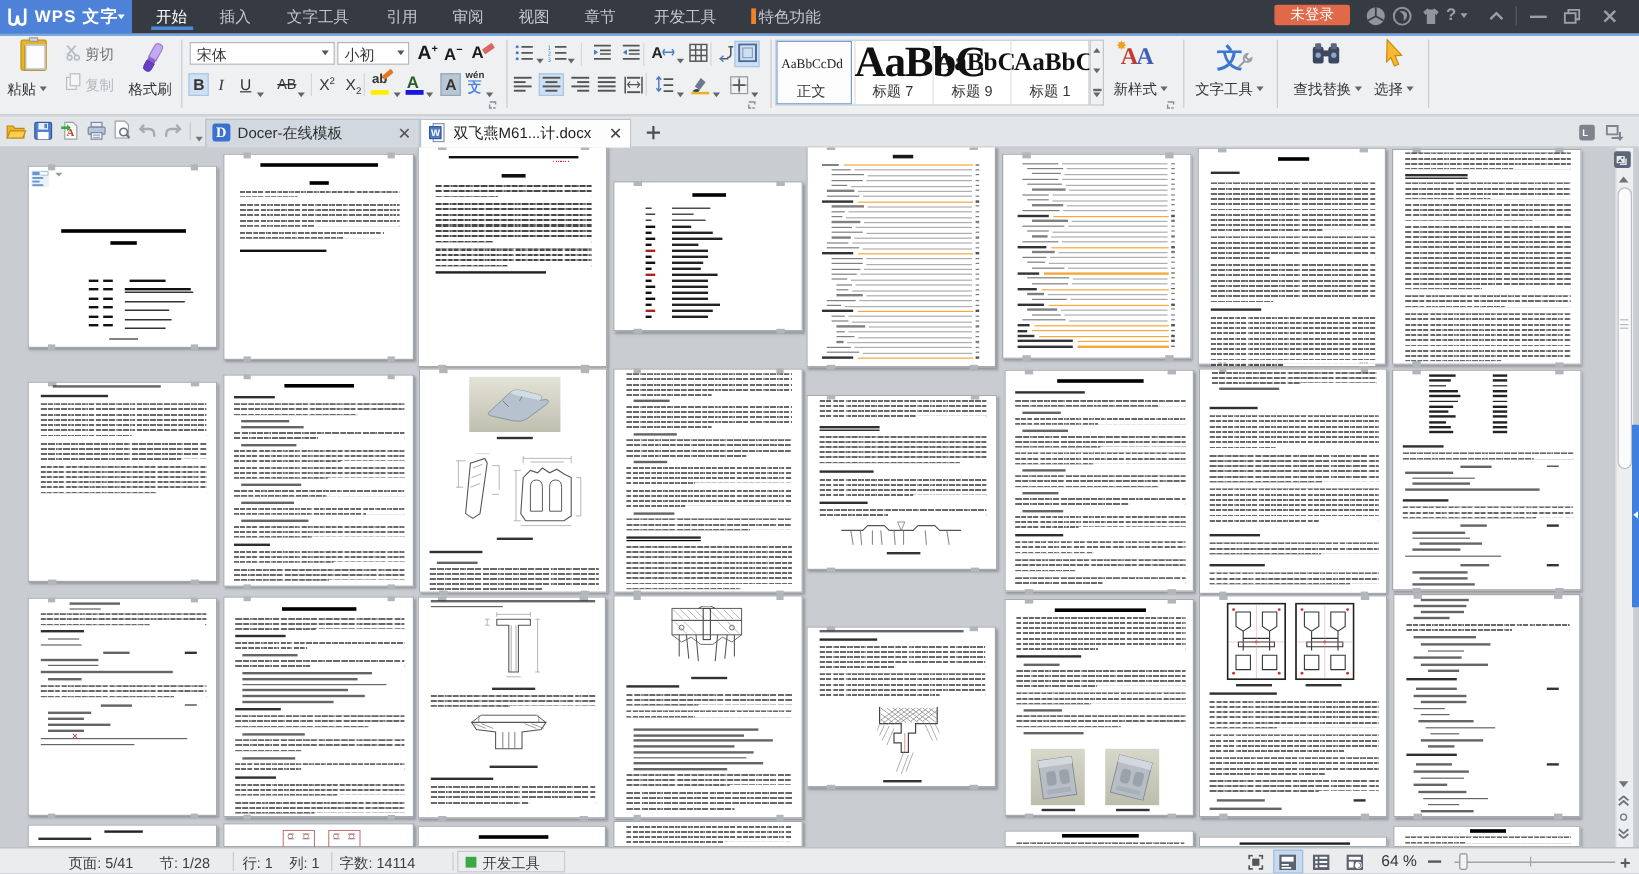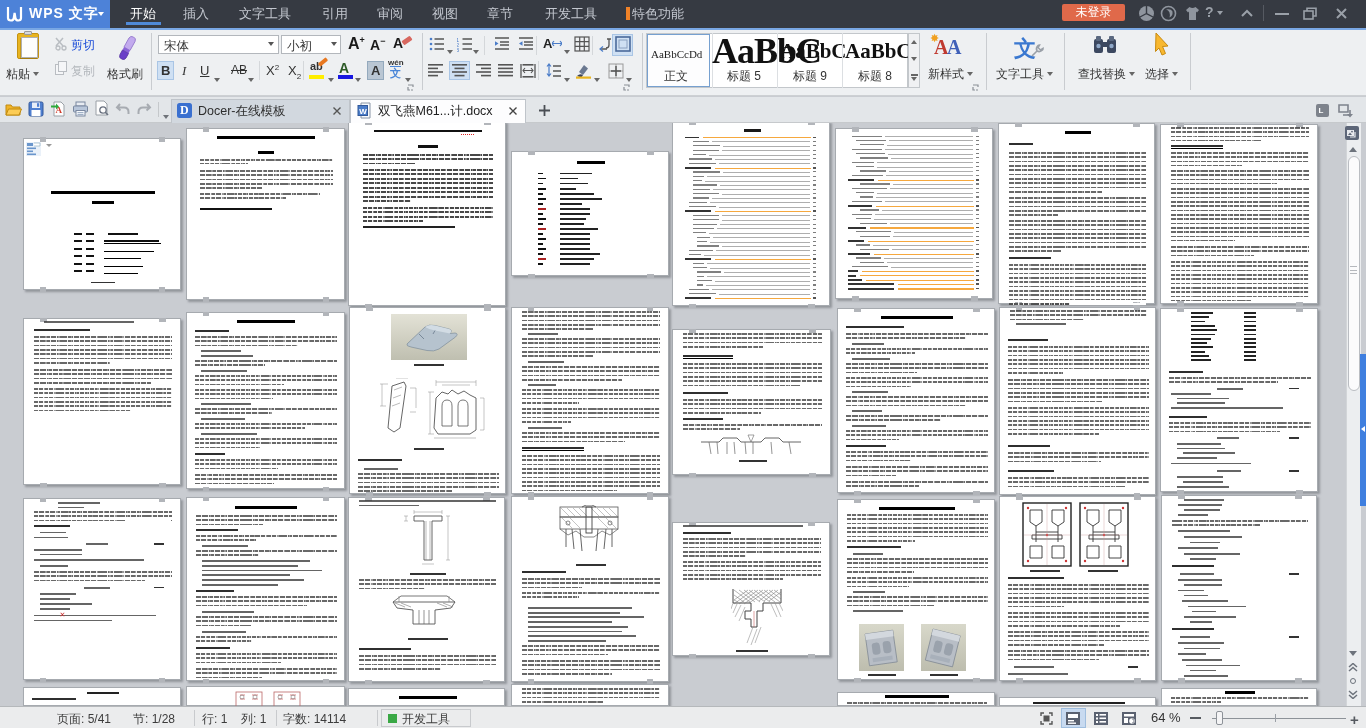--- a/index.html
+++ b/index.html
@@ -72,21 +72,21 @@
     <div class="sep" style="left:1190px"></div>
     <div class="ab" style="left:17px;top:3px;width:22px;height:26px;background:#e8b420;border-radius:2px;border:1px solid #c49210"></div>
     <div class="ab" style="left:21px;top:7px;width:17px;height:21px;background:#fdfdfd;border:1px solid #b0b0b0;box-shadow:-1px 1px 0 rgba(0,0,0,.15)"></div>
     <div class="ab" style="left:24px;top:1px;width:8px;height:4px;background:#d8d8d8;border:1px solid #999;border-radius:1px"></div>
     <div class="rlab" style="left:6px;top:36px">粘贴 <span class="darr"></span></div>
     <svg class="ab" style="left:54px;top:6px" width="15" height="15" viewBox="0 0 15 15">
       <path fill="none" d="M2 2 L9 10 M9 2 L2 10" stroke="#b9bdc2" stroke-width="1.5"></path>
       <circle cx="4" cy="12" r="2" fill="none" stroke="#b9bdc2" stroke-width="1.3"></circle>
       <circle cx="10" cy="12" r="2" fill="none" stroke="#b9bdc2" stroke-width="1.3"></circle>
     </svg>
-    <div class="rlab" style="left:71px;top:7px;color:#1d4ed8">剪切</div>
+    <div class="rlab" style="left:71px;top:7px;color:#737373">剪切</div>
     <div class="ab" style="left:55px;top:34px;width:9px;height:11px;border:1.3px solid #b9bdc2;background:#f5f6f8"></div>
     <div class="ab" style="left:58px;top:31px;width:9px;height:11px;border:1.3px solid #b9bdc2;background:#f5f6f8"></div>
     <div class="rlab" style="left:71px;top:33px;color:#b4b8bd">复制</div>
     <svg class="ab" style="left:111px;top:3px" width="30" height="30" viewBox="0 0 30 30">
       <path d="M13 14 L18 5 Q19.5 2.5 22.5 4 Q25.5 5.5 24 8.5 L19 17.5 Z" fill="#c2aaee" stroke="#9a7fd0" stroke-width="1"></path>
       <path d="M13 14 L19 17.5 L17.5 20.5 L11.5 17 Z" fill="#8a62d8"></path>
       <path d="M11.5 17 L17.5 20.5 L15 25 Q13.5 27.5 10.5 26 Q7.5 24.5 9 21.5 Z" fill="#6a3fc8" stroke="#5532a0" stroke-width="0.8"></path>
     </svg>
     <div class="rlab" style="left:107px;top:36px">格式刷</div>
     <div class="ab" style="left:158px;top:5px;width:121px;height:19px;background:#fff;border:1px solid #b3b7bc"></div>
@@ -219,27 +219,27 @@
     <div class="ab" style="left:626px;top:40px"><span class="darr"></span></div>
     <svg class="ab" style="left:623px;top:54px" width="8" height="8" viewBox="0 0 8 8">
       <path d="M1 1 L6 1 L6 3 M6 6 L4 6 M1 3 L1 6 L3 6" stroke="#8a8f96" stroke-width="1.2" fill="none"></path>
     </svg>
     <div class="ab" style="left:646px;top:3px;width:262px;height:55px;background:#fff;border:1px solid #c3c7cb"></div>
     <div class="ab" style="left:647px;top:4px;width:63px;height:53px;border:1.5px solid #76a0d0;background:#fdfdfe"></div>
     <div class="ab" style="left:651px;top:18px;font-size:11px;color:#222;font-family:'Liberation Serif',serif">AaBbCcDd</div>
     <div class="ab" style="left:664px;top:38px;font-size:12px;color:#333">正文</div>
     <div class="ab" style="left:712px;top:3px;width:1px;height:55px;background:#dcdfe2"></div>
     <div class="ab" style="left:712px;top:0px;font-size:36px;font-weight:bold;color:#111;font-family:'Liberation Serif',serif;letter-spacing:-1px">AaBbC</div>
-    <div class="ab" style="left:727px;top:38px;font-size:12px;color:#333">标题 5</div>
+    <div class="ab" style="left:727px;top:38px;font-size:12px;color:#333">标题 7</div>
     <div class="ab" style="left:777px;top:3px;width:1px;height:55px;background:#dcdfe2"></div>
     <div class="ab" style="left:780px;top:9px;font-size:21px;font-weight:bold;color:#111;font-family:'Liberation Serif',serif">AaBbC</div>
     <div class="ab" style="left:793px;top:38px;font-size:12px;color:#333">标题 9</div>
     <div class="ab" style="left:842px;top:3px;width:1px;height:55px;background:#dcdfe2"></div>
     <div class="ab" style="left:845px;top:9px;font-size:21px;font-weight:bold;color:#111;font-family:'Liberation Serif',serif">AaBbC</div>
-    <div class="ab" style="left:858px;top:38px;font-size:12px;color:#333">标题 8</div>
+    <div class="ab" style="left:858px;top:38px;font-size:12px;color:#333">标题 1</div>
     <div class="ab" style="left:908px;top:3px;width:12px;height:55px;background:#f0f1f3;border:1px solid #c3c7cb"></div>
     <div class="ab" style="left:910.5px;top:10px;width:0;height:0;border-left:3.5px solid transparent;border-right:3.5px solid transparent;border-bottom:4px solid #666"></div>
     <div class="ab" style="left:910.5px;top:27px;width:0;height:0;border-left:3.5px solid transparent;border-right:3.5px solid transparent;border-top:4px solid #666"></div>
     <div class="ab" style="left:910.5px;top:44px;width:7px;height:1.5px;background:#666"></div>
     <div class="ab" style="left:910.5px;top:47px;width:0;height:0;border-left:3.5px solid transparent;border-right:3.5px solid transparent;border-top:4px solid #666"></div>
     <div class="ab" style="left:934px;top:6px;font-size:20px;font-weight:bold;color:#c03a30;font-family:'Liberation Serif',serif">A</div>
     <div class="ab" style="left:947px;top:6px;font-size:20px;font-weight:bold;color:#4060b8;font-family:'Liberation Serif',serif">A</div>
     <div class="ab" style="left:930px;top:2px;font-size:11px;color:#f0a020">✸</div>
     <div class="rlab" style="left:928px;top:36px">新样式 <span class="darr"></span></div>
     <svg class="ab" style="left:972px;top:54px" width="8" height="8" viewBox="0 0 8 8">

